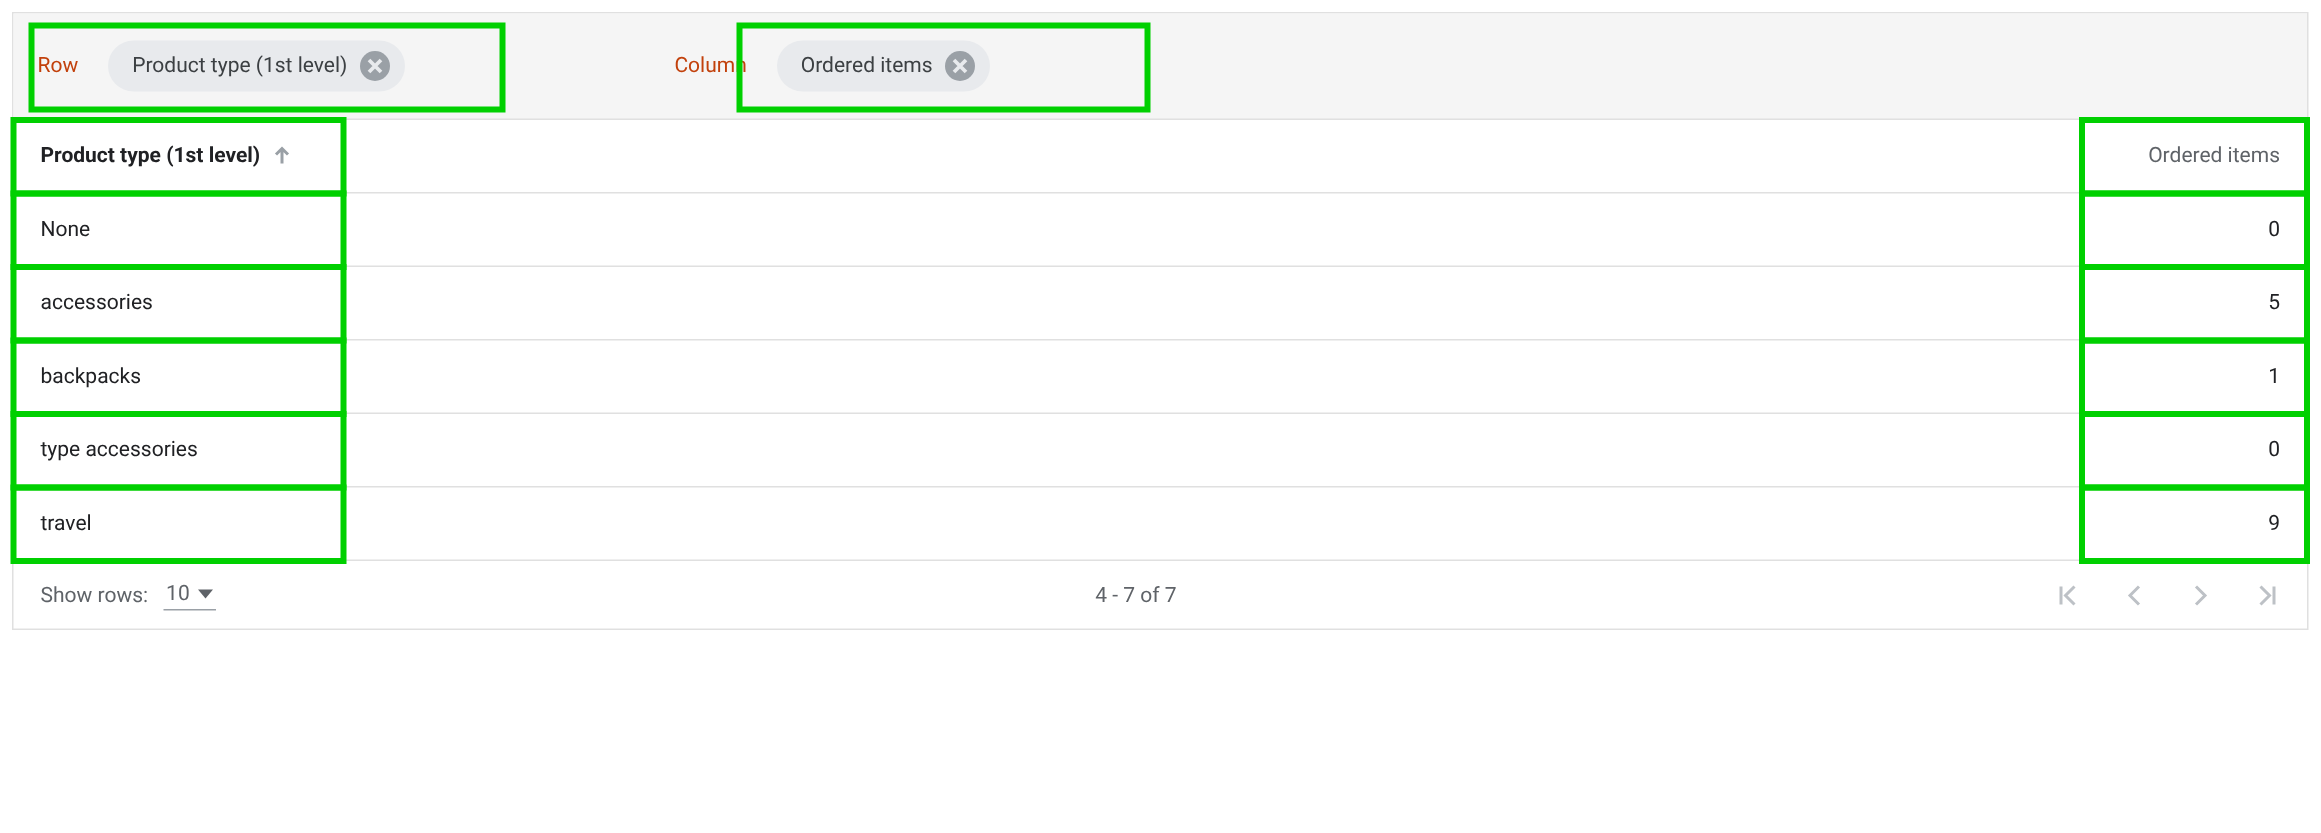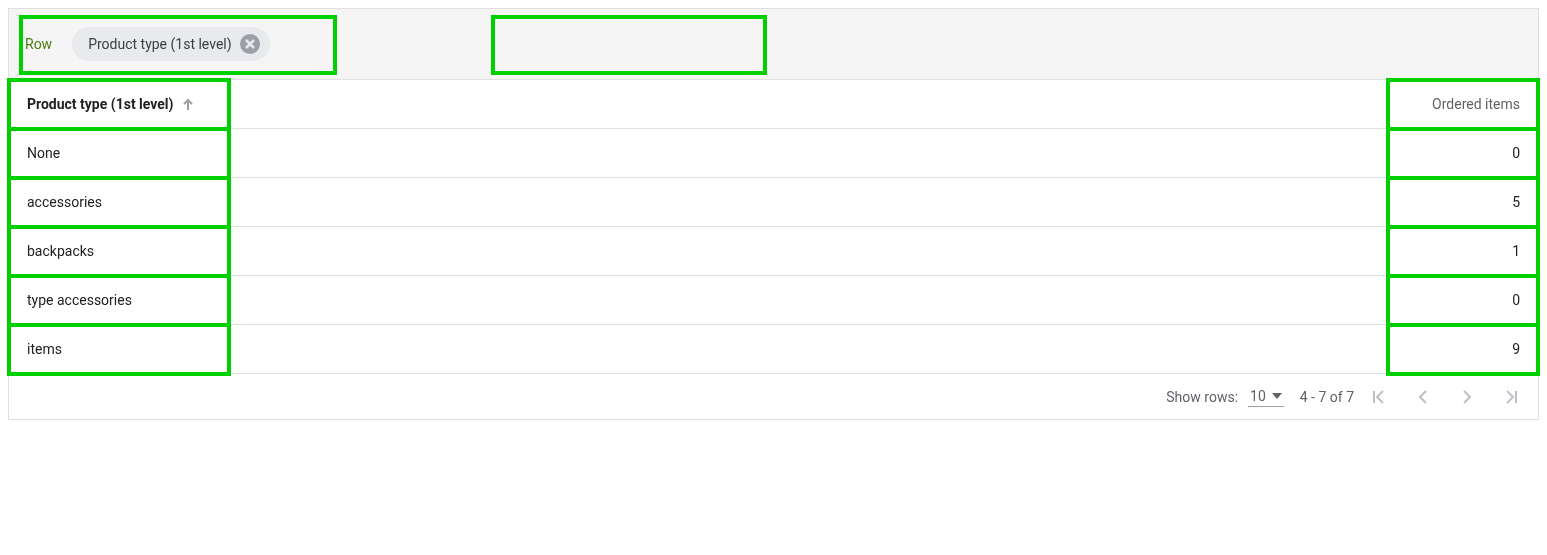--- a/index.html
+++ b/index.html
@@ -21,21 +21,21 @@
     display: flex;
     align-items: center;
     gap: 180px;
   }
   .config-group {
     display: flex;
     align-items: center;
     gap: 20px;
   }
   .config-label {
-    color: #4d7c0f;
+    color: #c2410c;
     font-size: 14px;
   }
   .chip {
     display: inline-flex;
     align-items: center;
     background: #e8eaed;
     border-radius: 18px;
     padding: 7px 10px 7px 16px;
     gap: 8px;
     cursor: pointer;
@@ -93,21 +93,21 @@
   }
   .col-right {
     text-align: right !important;
   }
   .table td.col-right {
     color: #202124;
   }
   .footer {
     display: flex;
     align-items: center;
-    justify-content: flex-end;
+    justify-content: space-between;
     padding: 12px 18px;
     gap: 16px;
     color: #5f6368;
     font-size: 14px;
   }
   .rows-group {
     display: flex;
     align-items: center;
     gap: 10px;
   }
@@ -157,20 +157,31 @@
 </head>
 <body>
 
 <div class="panel rel">
 
   <div class="config-bar">
     <div class="config-group">
       <span class="config-label">Row</span>
       <div class="chip">
         <span class="chip-text">Product type (1st level)</span>
+        <span class="chip-remove">
+          <svg viewBox="0 0 12 12">
+              <path d="M2 2 L10 10 M10 2 L2 10"></path>
+            </svg>
+        </span>
+      </div>
+    </div>
+    <div class="config-group">
+      <span class="config-label">Column</span>
+      <div class="chip">
+        <span class="chip-text">Ordered items</span>
         <span class="chip-remove">
           <svg viewBox="0 0 12 12">
               <path d="M2 2 L10 10 M10 2 L2 10"></path>
             </svg>
         </span>
       </div>
     </div>
   </div>
 
   <div class="hl-config1" style="left:10px; top:6px; width:318px; height:60px;"></div>
@@ -213,21 +224,21 @@
         <td class="highlight-green">backpacks</td>
         <td></td>
         <td class="col-right highlight-green">1</td>
       </tr>
       <tr>
         <td class="highlight-green">type accessories</td>
         <td></td>
         <td class="col-right highlight-green">0</td>
       </tr>
       <tr>
-        <td class="highlight-green">items</td>
+        <td class="highlight-green">travel</td>
         <td></td>
         <td class="col-right highlight-green">9</td>
       </tr>
     </tbody>
   </table>
 
   <div class="footer">
     <div class="rows-group">
       <span>Show rows:</span>
       <div class="rows-select">

